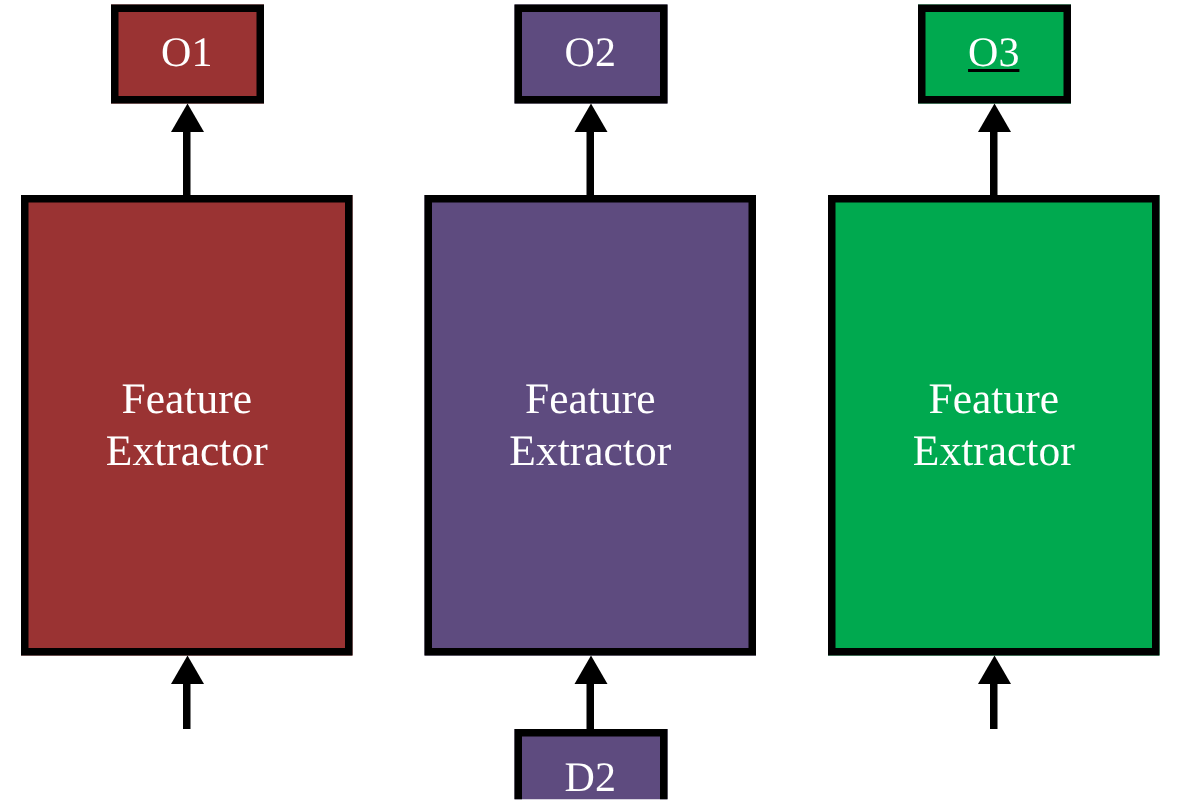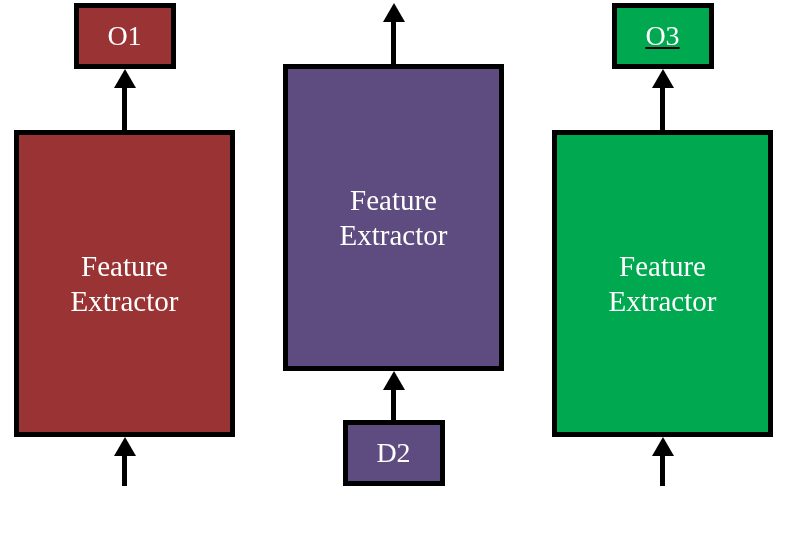--- a/index.html
+++ b/index.html
@@ -96,20 +96,23 @@
     <div class="big-box" style="background-color: rgb(154, 51, 51);">
       <span class="box-label big-label">Feature Extractor</span>
     </div>
     <div class="arrow arrow-bottom">
       <div class="arrow-head"></div>
       <div class="arrow-stem"></div>
     </div>
   </div>
 
   <div class="column">
+    <div class="small-box" style="background-color: rgb(94, 75, 127);">
+      <span class="box-label">O2</span>
+    </div>
     <div class="arrow arrow-top">
       <div class="arrow-head"></div>
       <div class="arrow-stem"></div>
     </div>
     <div class="big-box" style="background-color: rgb(94, 75, 127);">
       <span class="box-label big-label">Feature Extractor</span>
     </div>
     <div class="arrow arrow-bottom">
       <div class="arrow-head"></div>
       <div class="arrow-stem"></div>

